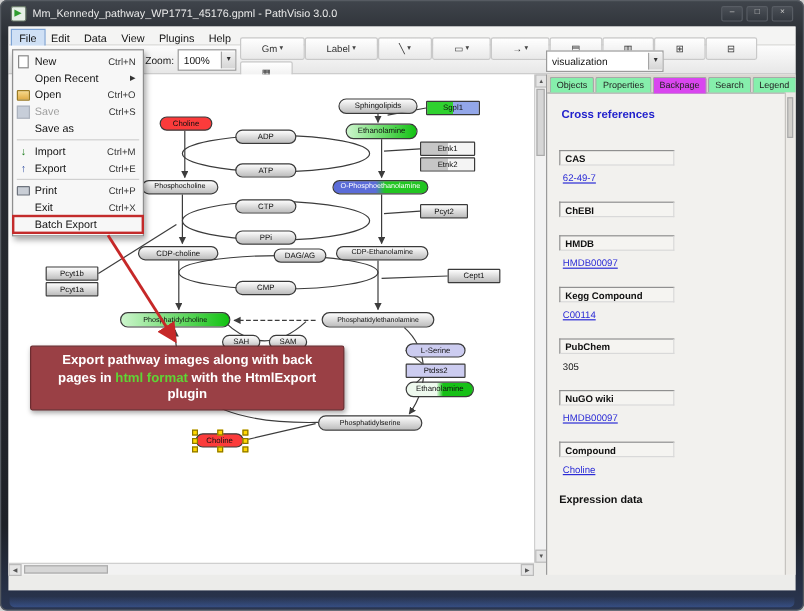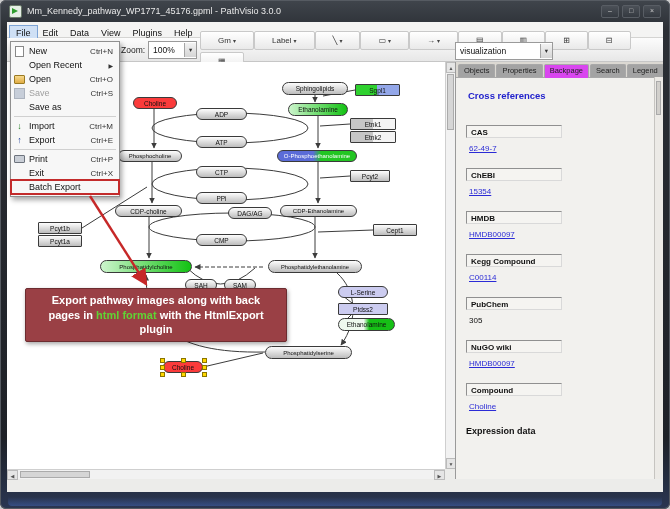--- a/index.html
+++ b/index.html
@@ -56,21 +56,21 @@
   .sarrow{position:absolute;font-size:5px;text-align:center;color:#555;background:#e5e5e5;border:1px solid #bbb;box-sizing:border-box;}
   .va-up{left:0;top:0;width:10px;height:11px;line-height:11px;}
   .va-dn{left:0;bottom:0;width:10px;height:11px;line-height:11px;}
   .hscroll{position:absolute;left:0;top:407px;width:438px;height:10px;background:#f2f2f2;border-top:1px solid #cfcfcf;box-sizing:border-box;}
   .ha-l{left:0;top:0;width:11px;height:10px;line-height:10px;}
   .ha-r{right:0;top:0;width:11px;height:10px;line-height:10px;}
   .hthumb{position:absolute;left:13px;top:1px;width:70px;height:7px;background:#d6d6d6;border:1px solid #ababab;box-sizing:border-box;}
 
   .panel{position:absolute;left:448px;top:0;width:208px;height:417px;background:#f2f1ee;border-left:1px solid #9a9a9a;box-sizing:border-box;}
   .tabs{height:15px;background:#dbd8d2;border-bottom:1px solid #a8a8a8;display:flex;align-items:flex-end;padding-left:2px;gap:1px;}
-  .tab{font-size:7.5px;padding:1px 5px 2px;background:#a3a3a3;border:1px solid #a8a8a8;border-bottom:none;border-radius:2px 2px 0 0;color:#222;}
+  .tab{font-size:7.5px;padding:1px 5px 2px;background:#86efac;border:1px solid #a8a8a8;border-bottom:none;border-radius:2px 2px 0 0;color:#222;}
   .tab.active{background:#d946ef;position:relative;top:1px;padding-bottom:3px;}
   .panel-body{padding:8px 10px;position:relative;}
   .xref-heading{color:#2222cc;font-weight:bold;font-size:9.5px;margin:4px 0 24px 2px;}
   .xsec{margin-bottom:15px;}
   .xhead{width:96px;height:13px;line-height:13px;background:#f5f4f1;border:1px solid;border-color:#909090 #d9d9d9 #d9d9d9 #909090;font-size:8px;font-weight:bold;padding-left:4px;box-sizing:border-box;color:#111;}
   .xval{font-size:8px;margin:6px 0 0 3px;color:#111;}
   .xval.link{color:#2b2bd6;text-decoration:underline;cursor:pointer;}
   .expr{font-weight:bold;font-size:9px;color:#111;margin-top:2px;}
   .panel-scroll{position:absolute;right:0;top:15px;bottom:0;width:8px;background:#eceae6;border-left:1px solid #c6c4c0;}
   .pthumb{position:absolute;left:1px;top:4px;width:5px;height:34px;background:#d2d0cc;border:1px solid #aaa;box-sizing:border-box;}
@@ -246,21 +246,20 @@
           </div>
         <div class="panel-body">
           <div class="xref-heading">Cross references</div>
           <div>
               <div class="xsec">
                 <div class="xhead">CAS</div>
                 <div class="xval link">62-49-7</div>
               </div>
               <div class="xsec">
                 <div class="xhead">ChEBI</div>
-                <div class="xval link">15354</div>
               </div>
               <div class="xsec">
                 <div class="xhead">HMDB</div>
                 <div class="xval link">HMDB00097</div>
               </div>
               <div class="xsec">
                 <div class="xhead">Kegg Compound</div>
                 <div class="xval link">C00114</div>
               </div>
               <div class="xsec">

